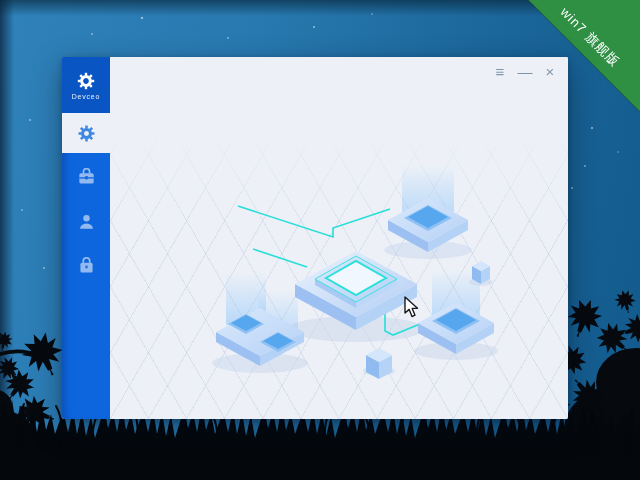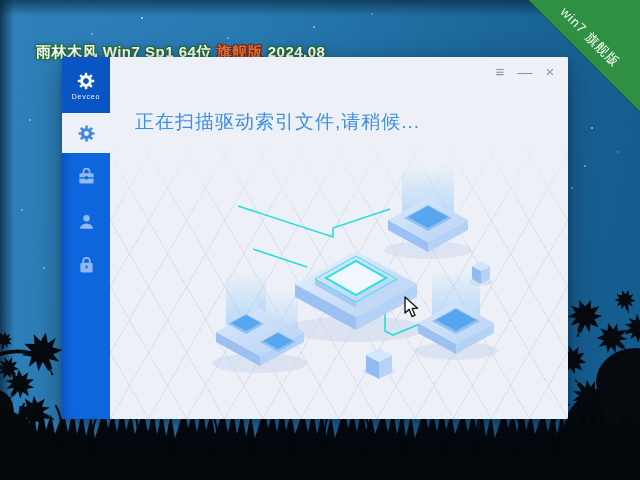--- a/index.html
+++ b/index.html
@@ -73,23 +73,20 @@
         <circle cx="30" cy="120" r="1" opacity=".5"></circle>
       <circle cx="22" cy="210" r=".9" opacity=".45"></circle>
         <circle cx="44" cy="268" r="1" opacity=".5"></circle>
       <circle cx="592" cy="128" r="1" opacity=".6"></circle>
         <circle cx="585" cy="166" r=".9" opacity=".5"></circle>
       <circle cx="572" cy="188" r="1" opacity=".5"></circle>
         <circle cx="618" cy="152" r=".8" opacity=".45"></circle>
     </g>
   </svg>
 
-  <div class="wallpaper-title">
-    <span>雨林木风 Win7 Sp1 64位 </span><span class="edition">旗舰版</span><span> 2024.08</span>
-  </div>
 
   <svg class="scenery" width="640" height="480" viewBox="0 0 640 480">
     <defs>
       <path id="leafP" d="M0,-17 L3,-9 L10,-14 L8,-5 L16,-6 L10,0 L17,6 L8,6 L10,14 L3,8 L2,17 L-2,17 L-3,8 L-10,14 L-8,5 L-16,7 L-10,0 L-17,-5 L-8,-5 L-11,-13 L-3,-9 Z M0,14 L1,22 L-1,22 Z"></path>
     </defs>
     <g fill="#060a0e">
       <use href="#leafP" transform="translate(42,352) rotate(-25) scale(1.15)"></use>
       <use href="#leafP" transform="translate(20,384) rotate(35) scale(0.85)"></use>
       <use href="#leafP" transform="translate(34,412) rotate(-70) scale(0.95)"></use>
       <use href="#leafP" transform="translate(8,368) rotate(95) scale(0.65)"></use>
@@ -161,21 +158,20 @@
   <div class="window">
 
     <div class="content"></div>
 
     <div class="titlebar-controls">
       <span>≡</span>
       <span>—</span>
       <span>×</span>
     </div>
 
-    <div class="status-text">正在扫描驱动索引文件,请稍候...</div>
 
     <svg class="illustration" width="320" height="230" viewBox="0 0 320 230">
       <defs>
         <linearGradient id="gSlab" x1="0" y1="0" x2="1" y2="1">
           <stop offset="0" stop-color="#eaf3fd"></stop>
             <stop offset="1" stop-color="#b3cef4"></stop>
         </linearGradient>
         <linearGradient id="gPlat" x1="0" y1="0" x2="1" y2="1">
           <stop offset="0" stop-color="#d9e9fb"></stop>
             <stop offset="1" stop-color="#b7d2f6"></stop>

